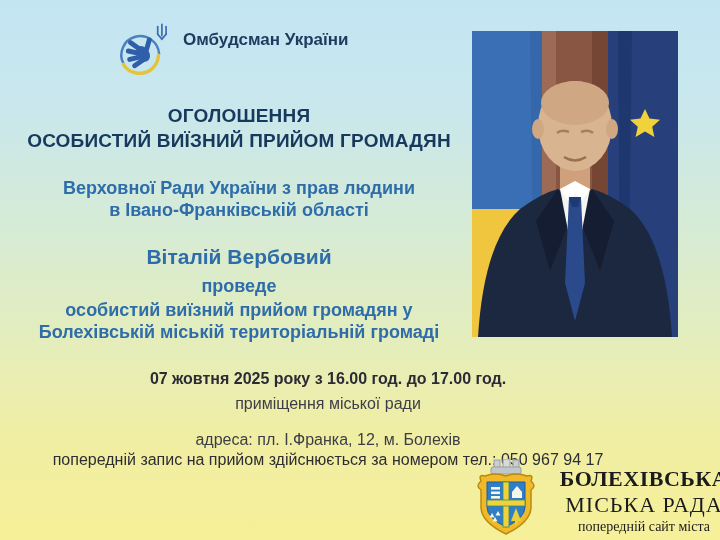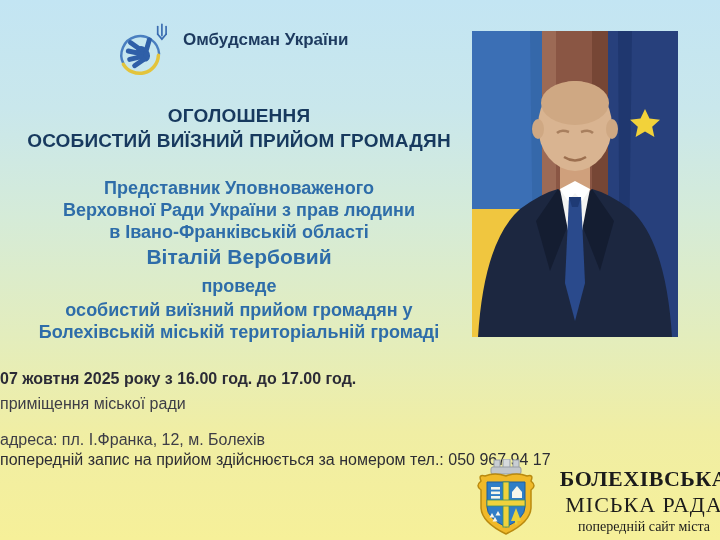--- a/index.html
+++ b/index.html
@@ -18,21 +18,21 @@
 
   
   .col{left:8px;width:462px;text-align:center;}
   .title{top:103px;color:#17395e;font-weight:bold;font-size:19px;line-height:25px;letter-spacing:.2px;}
   .rep{top:177px;color:#2e6da9;font-weight:bold;font-size:18px;line-height:22px;}
   .name{top:245px;color:#2e6da9;font-weight:bold;font-size:21px;}
   .action{top:276px;color:#2e6da9;font-weight:bold;font-size:18px;}
   .event{top:299px;color:#2e6da9;font-weight:bold;font-size:18px;line-height:22px;}
 
   
-  .details{left:0;width:656px;text-align:left;}
+  .details{left:0;width:656px;text-align:center;}
   .dt{top:370px;color:#2b2b36;font-weight:bold;font-size:16px;}
   .venue{top:395px;color:#3d3d46;font-size:16px;}
   .addr{top:419px;color:#3d3d46;font-size:16px;margin-top:12px;}
   .phone{top:451px;color:#2d2d34;font-size:16px;}
 
   
   .photo{left:472px;top:31px;width:206px;height:306px;overflow:hidden;}
   .photo svg{display:block;}
 
   
@@ -69,21 +69,20 @@
   <div class="abs omb-text">
     <div class="uk">Омбудсман України</div>
   </div>
 
   <div class="abs col title">
     <div>ОГОЛОШЕННЯ</div>
     <div>ОСОБИСТИЙ ВИЇЗНИЙ ПРИЙОМ ГРОМАДЯН</div>
   </div>
 
   <div class="abs col rep">
-    <div>Представник Уповноваженого</div>
     <div>Верховної Ради України з прав людини</div>
     <div>в Івано-Франківській області</div>
   </div>
 
   <div class="abs col name">Віталій Вербовий</div>
   <div class="abs col action">проведе</div>
 
   <div class="abs col event">
     <div>особистий виїзний прийом громадян у</div>
     <div>Болехівській міській територіальній громаді</div>

